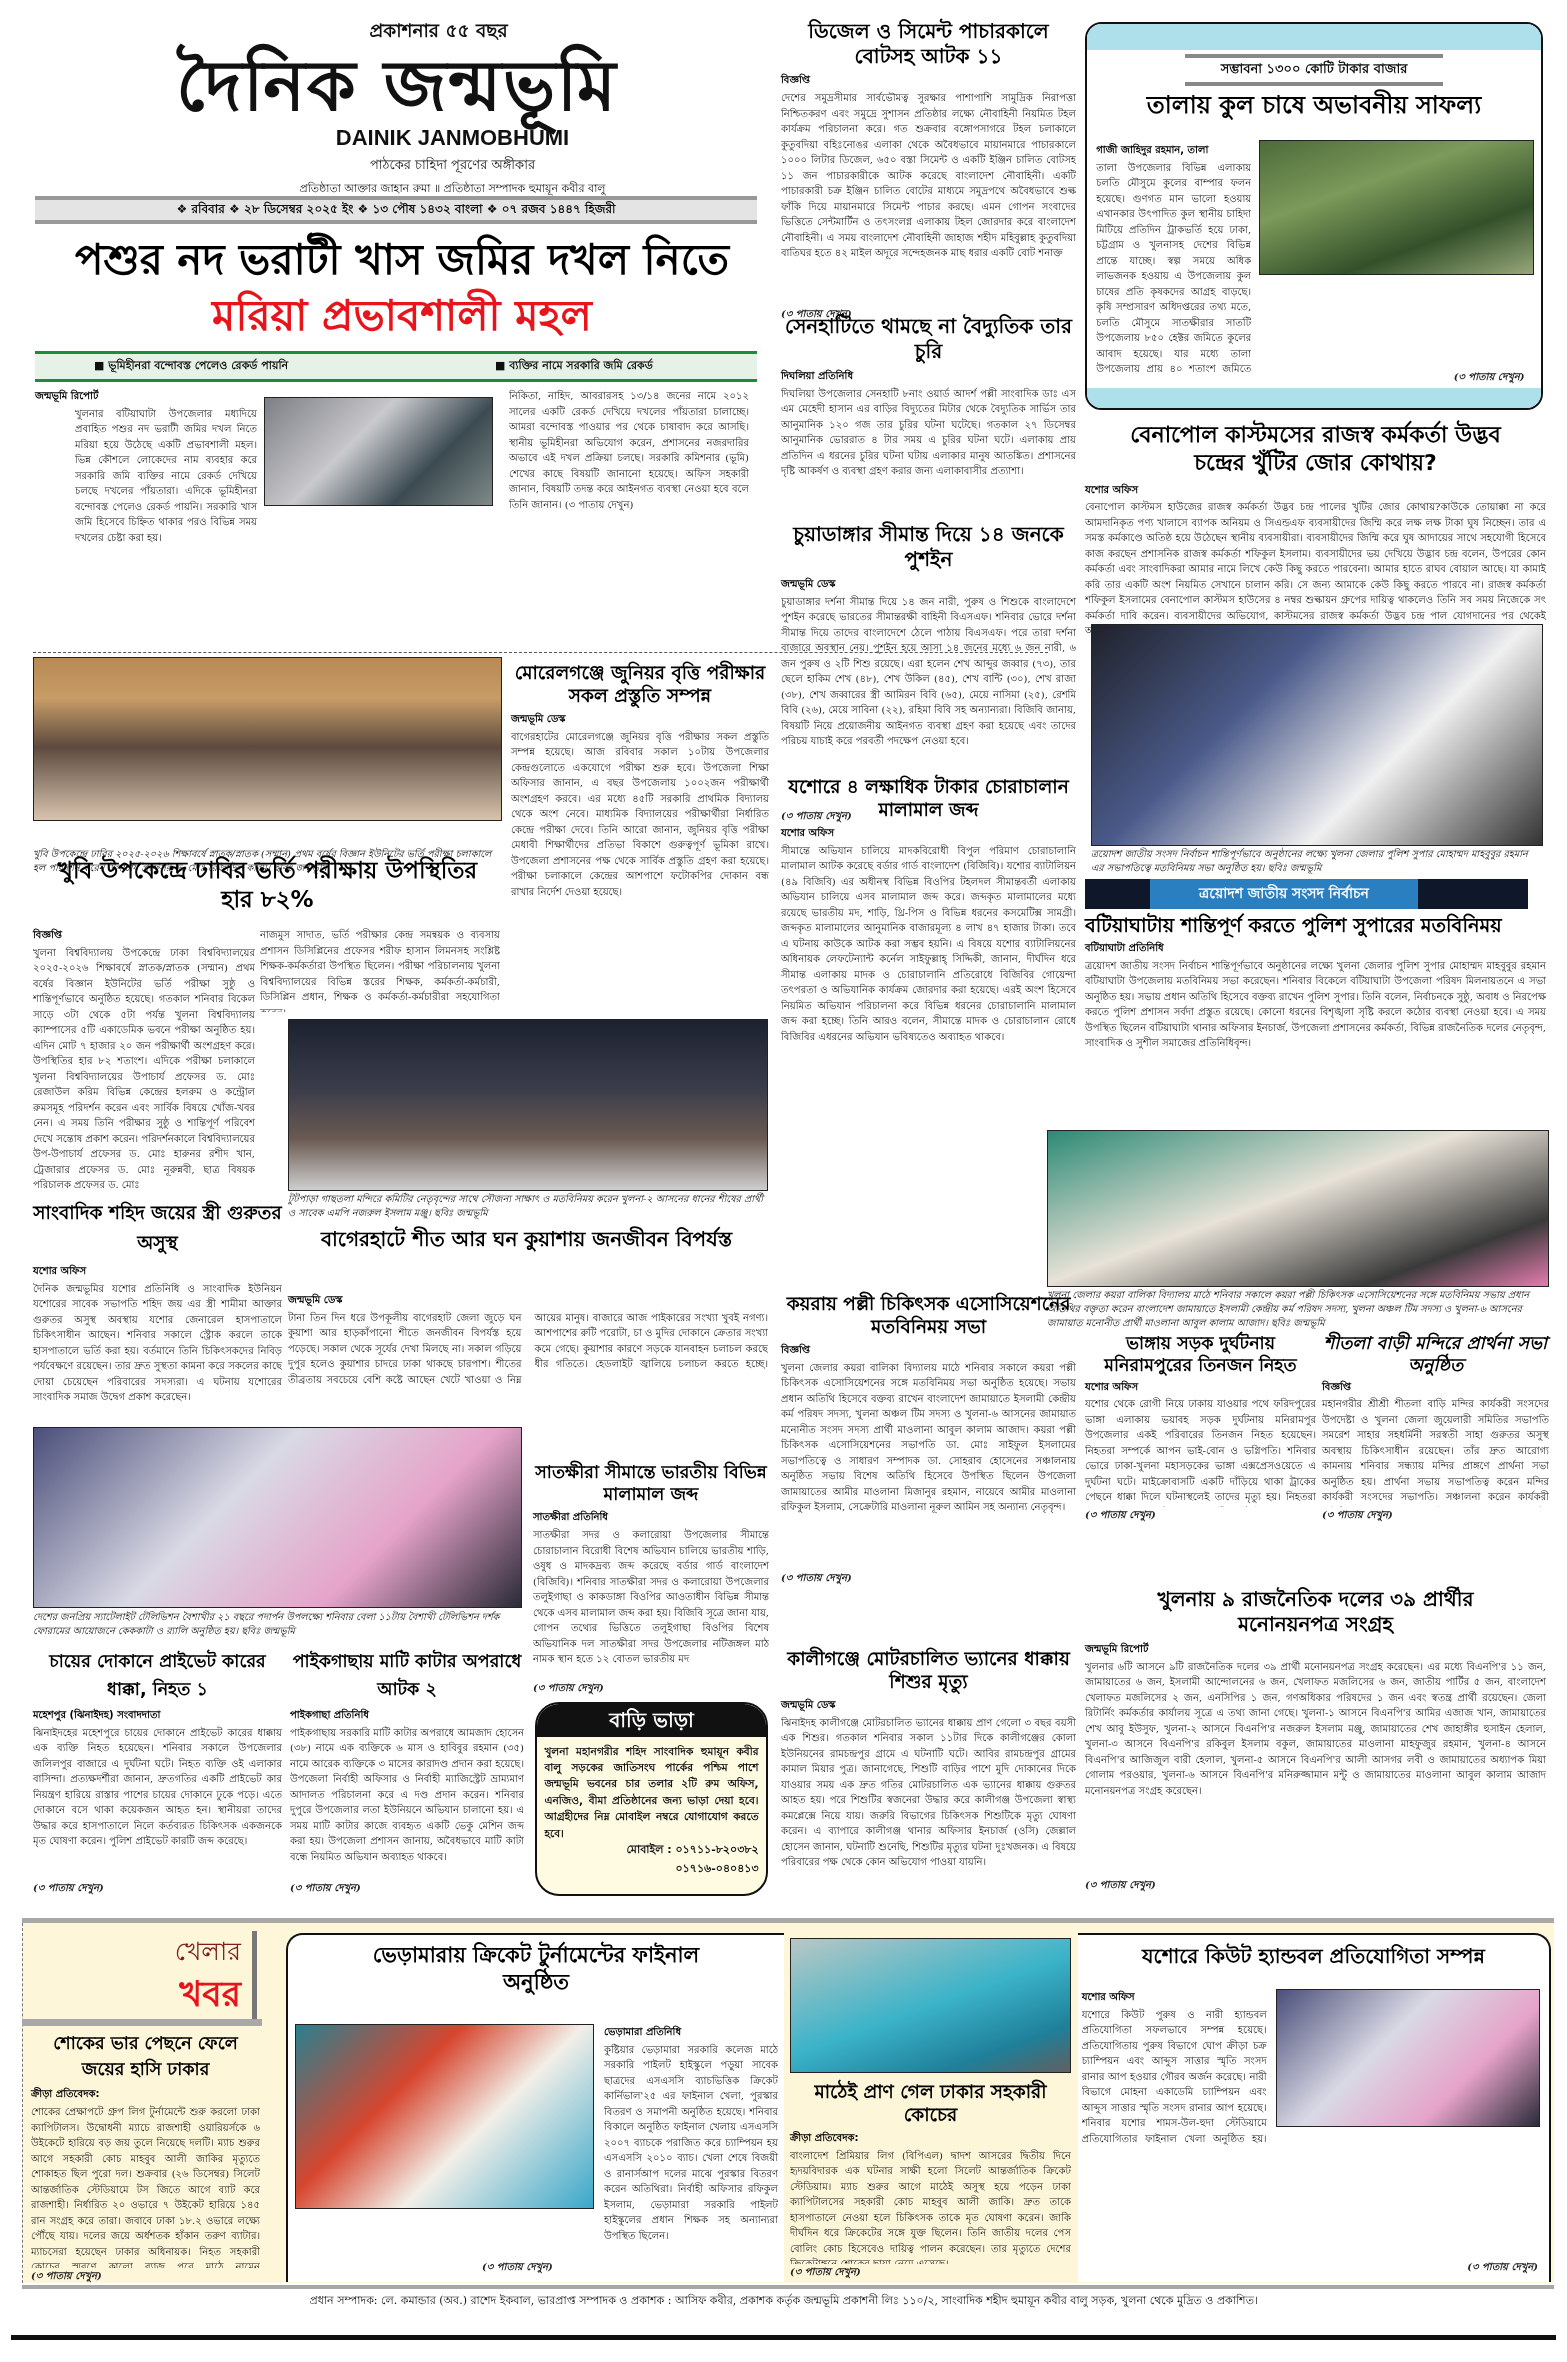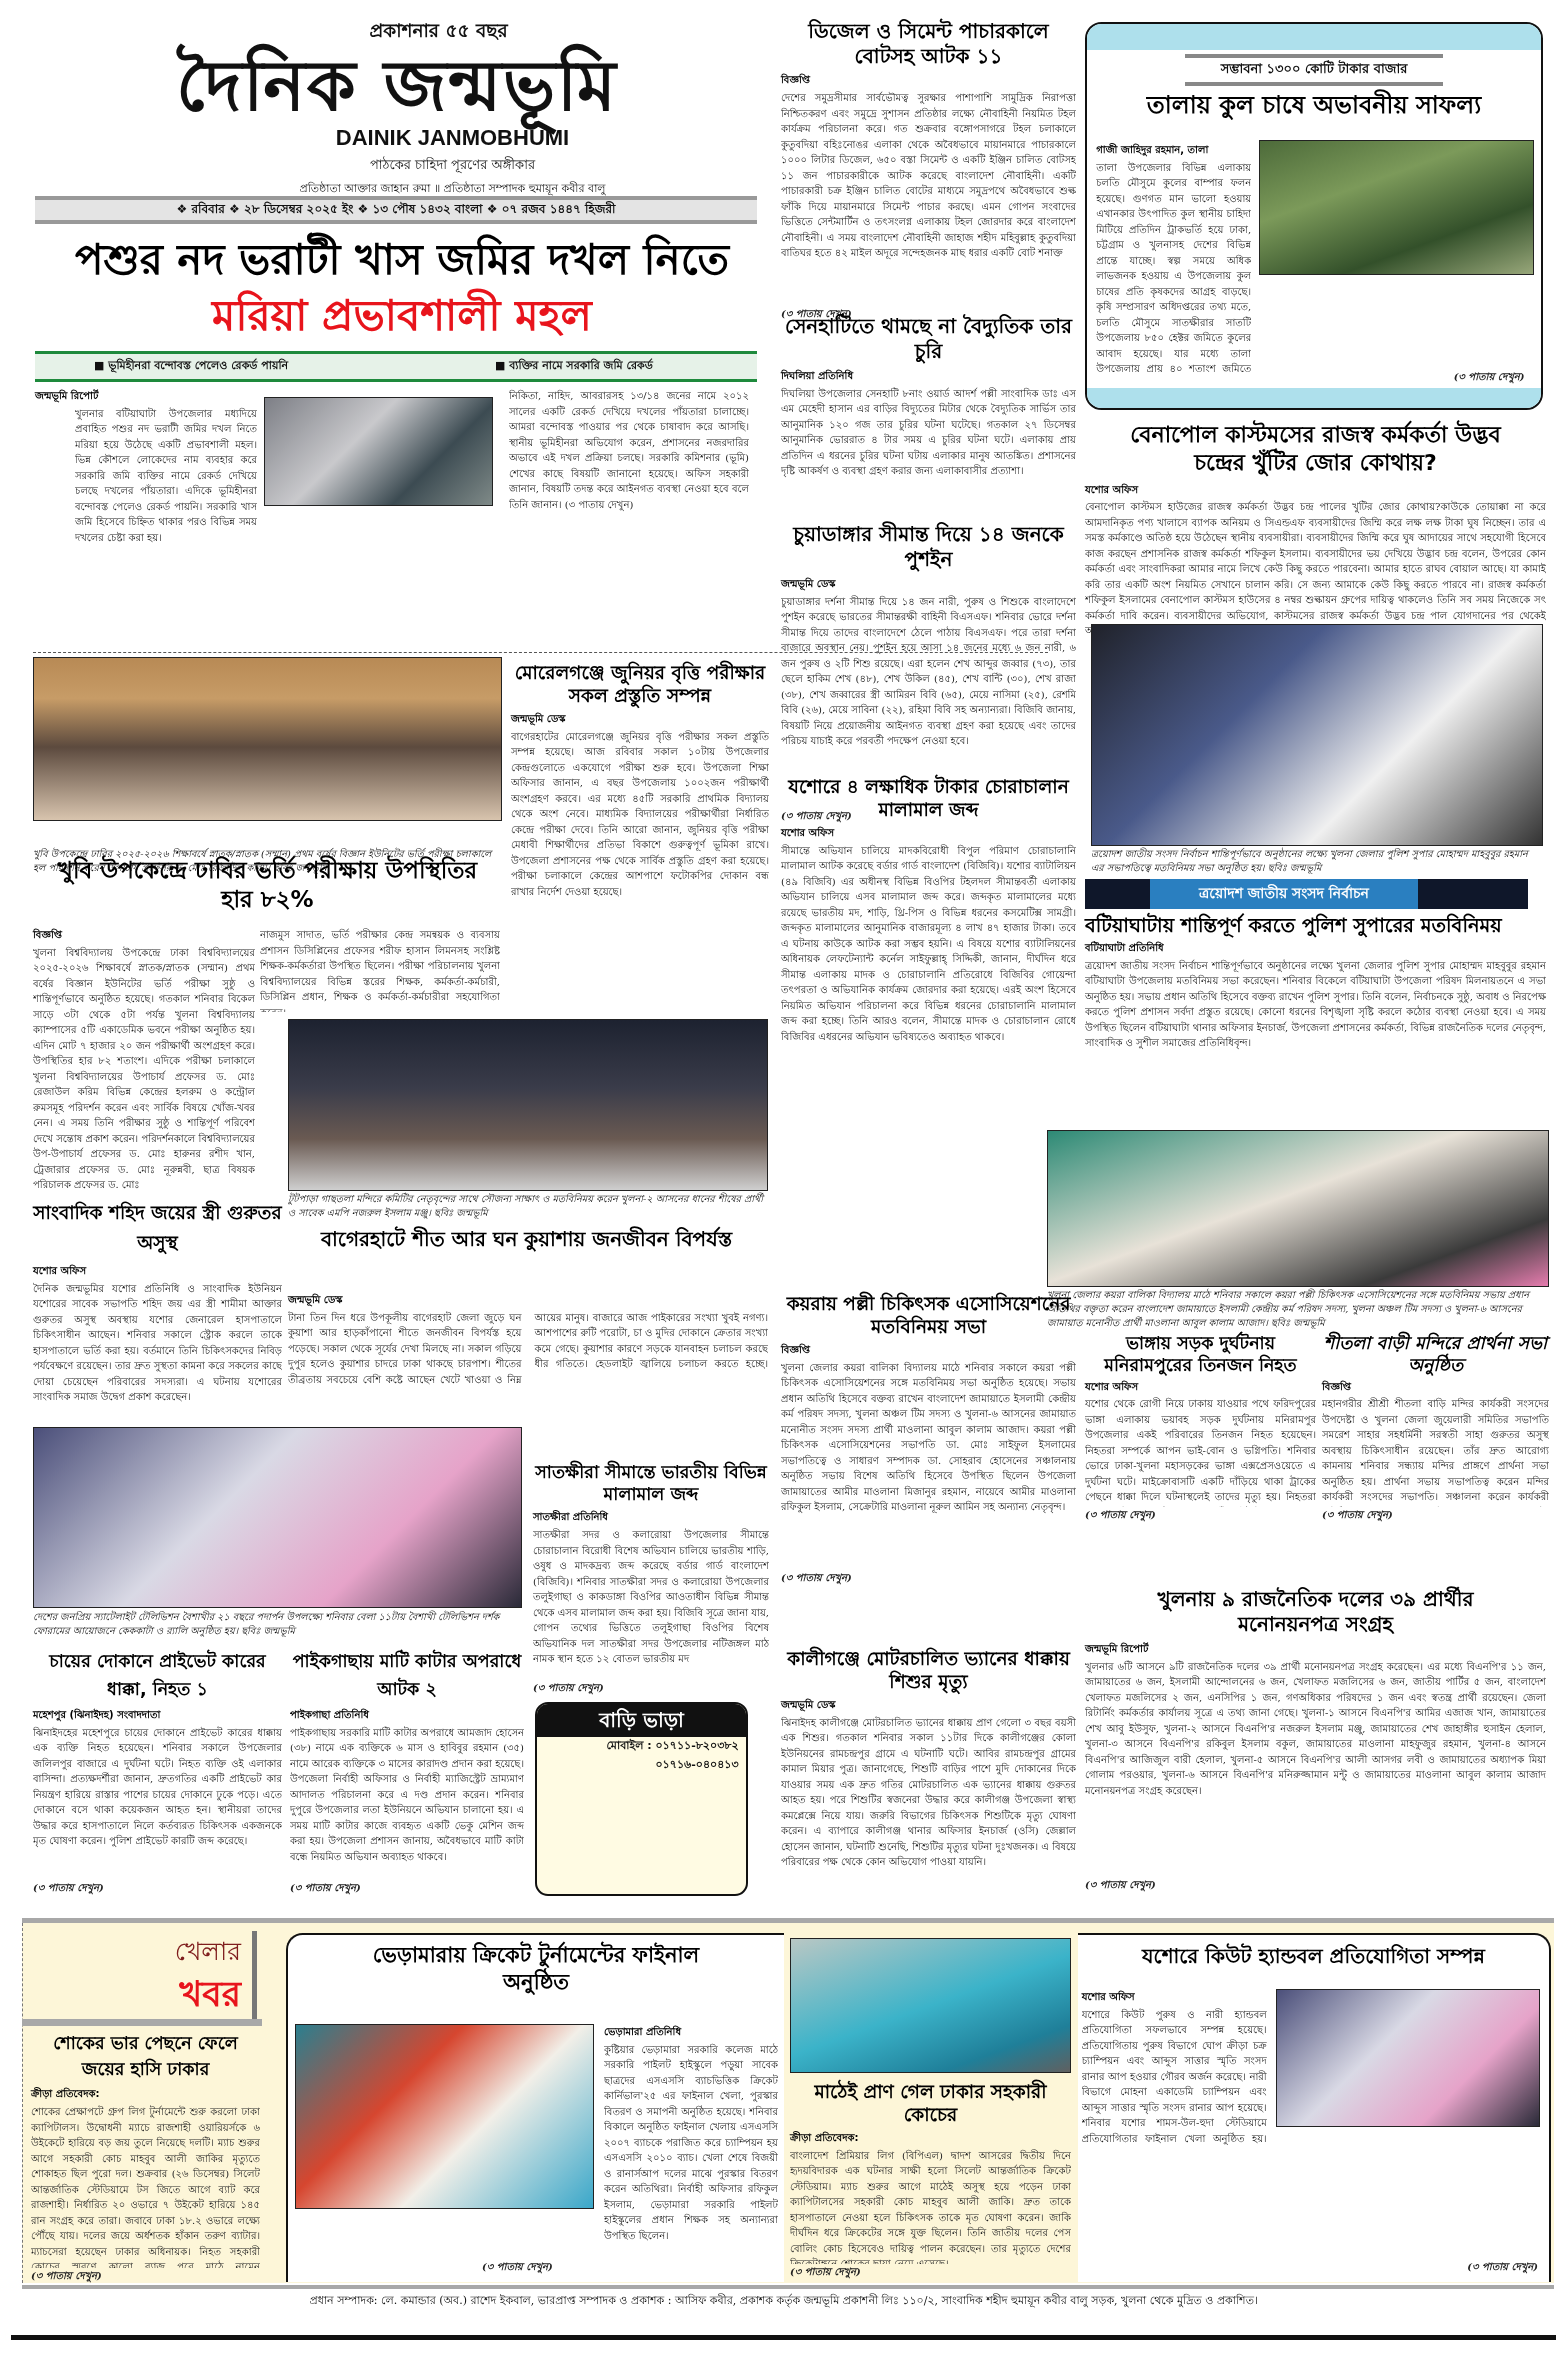--- a/index.html
+++ b/index.html
@@ -189,22 +189,23 @@
   <div class="body-text cont">(৩ পাতায় দেখুন)</div>
 </div>
 
 <div class="abs" style="left:533px; top:1462px; width:236px;">
   <div class="hl center" style="font-size:17.5px;">সাতক্ষীরা সীমান্তে ভারতীয় বিভিন্ন মালামাল জব্দ</div>
   <div class="byline" style="margin-top:3.7px;">সাতক্ষীরা প্রতিনিধি</div>
   <div class="body-text" style="height:153px;">সাতক্ষীরা সদর ও কলারোয়া উপজেলার সীমান্তে চোরাচালান বিরোধী বিশেষ অভিযান চালিয়ে ভারতীয় শাড়ি, ওষুধ ও মাদকদ্রব্য জব্দ করেছে বর্ডার গার্ড বাংলাদেশ (বিজিবি)। শনিবার সাতক্ষীরা সদর ও কলারোয়া উপজেলার তলুইগাছা ও কাকডাঙ্গা বিওপির আওতাধীন বিভিন্ন সীমান্ত থেকে এসব মালামাল জব্দ করা হয়। বিজিবি সূত্রে জানা যায়, গোপন তথ্যের ভিত্তিতে তলুইগাছা বিওপির বিশেষ অভিযানিক দল সাতক্ষীরা সদর উপজেলার নটিজঙ্গল মাঠ নামক স্থান হতে ১২ বোতল ভারতীয় মদ</div>
   <div class="body-text cont">(৩ পাতায় দেখুন)</div>
 </div>
 
-<div class="abs" style="left:535px; top:1702px; width:213px; height:194px; border:2.8px solid #111; border-radius:13px; overflow:hidden; background:#fffbe3;">
+<div class="abs" style="left:535px; top:1702px; width:233px; height:194px; border:2.8px solid #111; border-radius:24px; overflow:hidden; background:#fffbe3;">
   <div class="center" style="background:#111; color:#fff; font-size:20px; font-weight:bold; line-height:33px;">বাড়ি ভাড়া</div>
+  <div style="padding:5.5px 7.4px 0; font-size:10.6px; line-height:1.55; font-weight:bold; text-align:justify;">খুলনা মহানগরীর শহিদ সাংবাদিক হুমায়ূন কবীর বালু সড়কের জাতিসংঘ পার্কের পশ্চিম পাশে জন্মভূমি ভবনের চার তলার ২টি রুম অফিস, এনজিও, বীমা প্রতিষ্ঠানের জন্য ভাড়া দেয়া হবে। আগ্রহীদের নিম্ন মোবাইল নম্বরে যোগাযোগ করতে হবে।</div>
   <div style="text-align:right; padding-right:7.4px; font-size:11px; font-weight:bold;">মোবাইল : ০১৭১১-৮২০৩৮২</div>
   <div style="text-align:right; padding-right:7.4px; font-size:11px; font-weight:bold;">০১৭১৬-০৪০৪১৩</div>
 </div>
 
 <div class="abs" style="left:22px; top:1918px; width:1532px; height:5.5px; background:#a8a8a8;"></div>
 <div class="abs" style="left:22px; top:1923px; width:1532px; height:360px; background:#fdf6d8; border-left:1.8px dashed #777;"></div>
 <div class="abs" style="left:28px; top:1931px; width:229px; height:89px; background:#fdf6d8; border-right:5.5px solid #777; text-align:right; padding-right:11px;">
   <div style="font-size:25px; font-weight:normal; color:#7f1d1d; line-height:42px;">খেলার</div>
   <div style="font-size:35px; font-weight:bold; color:#e8141c; line-height:42px;">খবর</div>
 </div>

